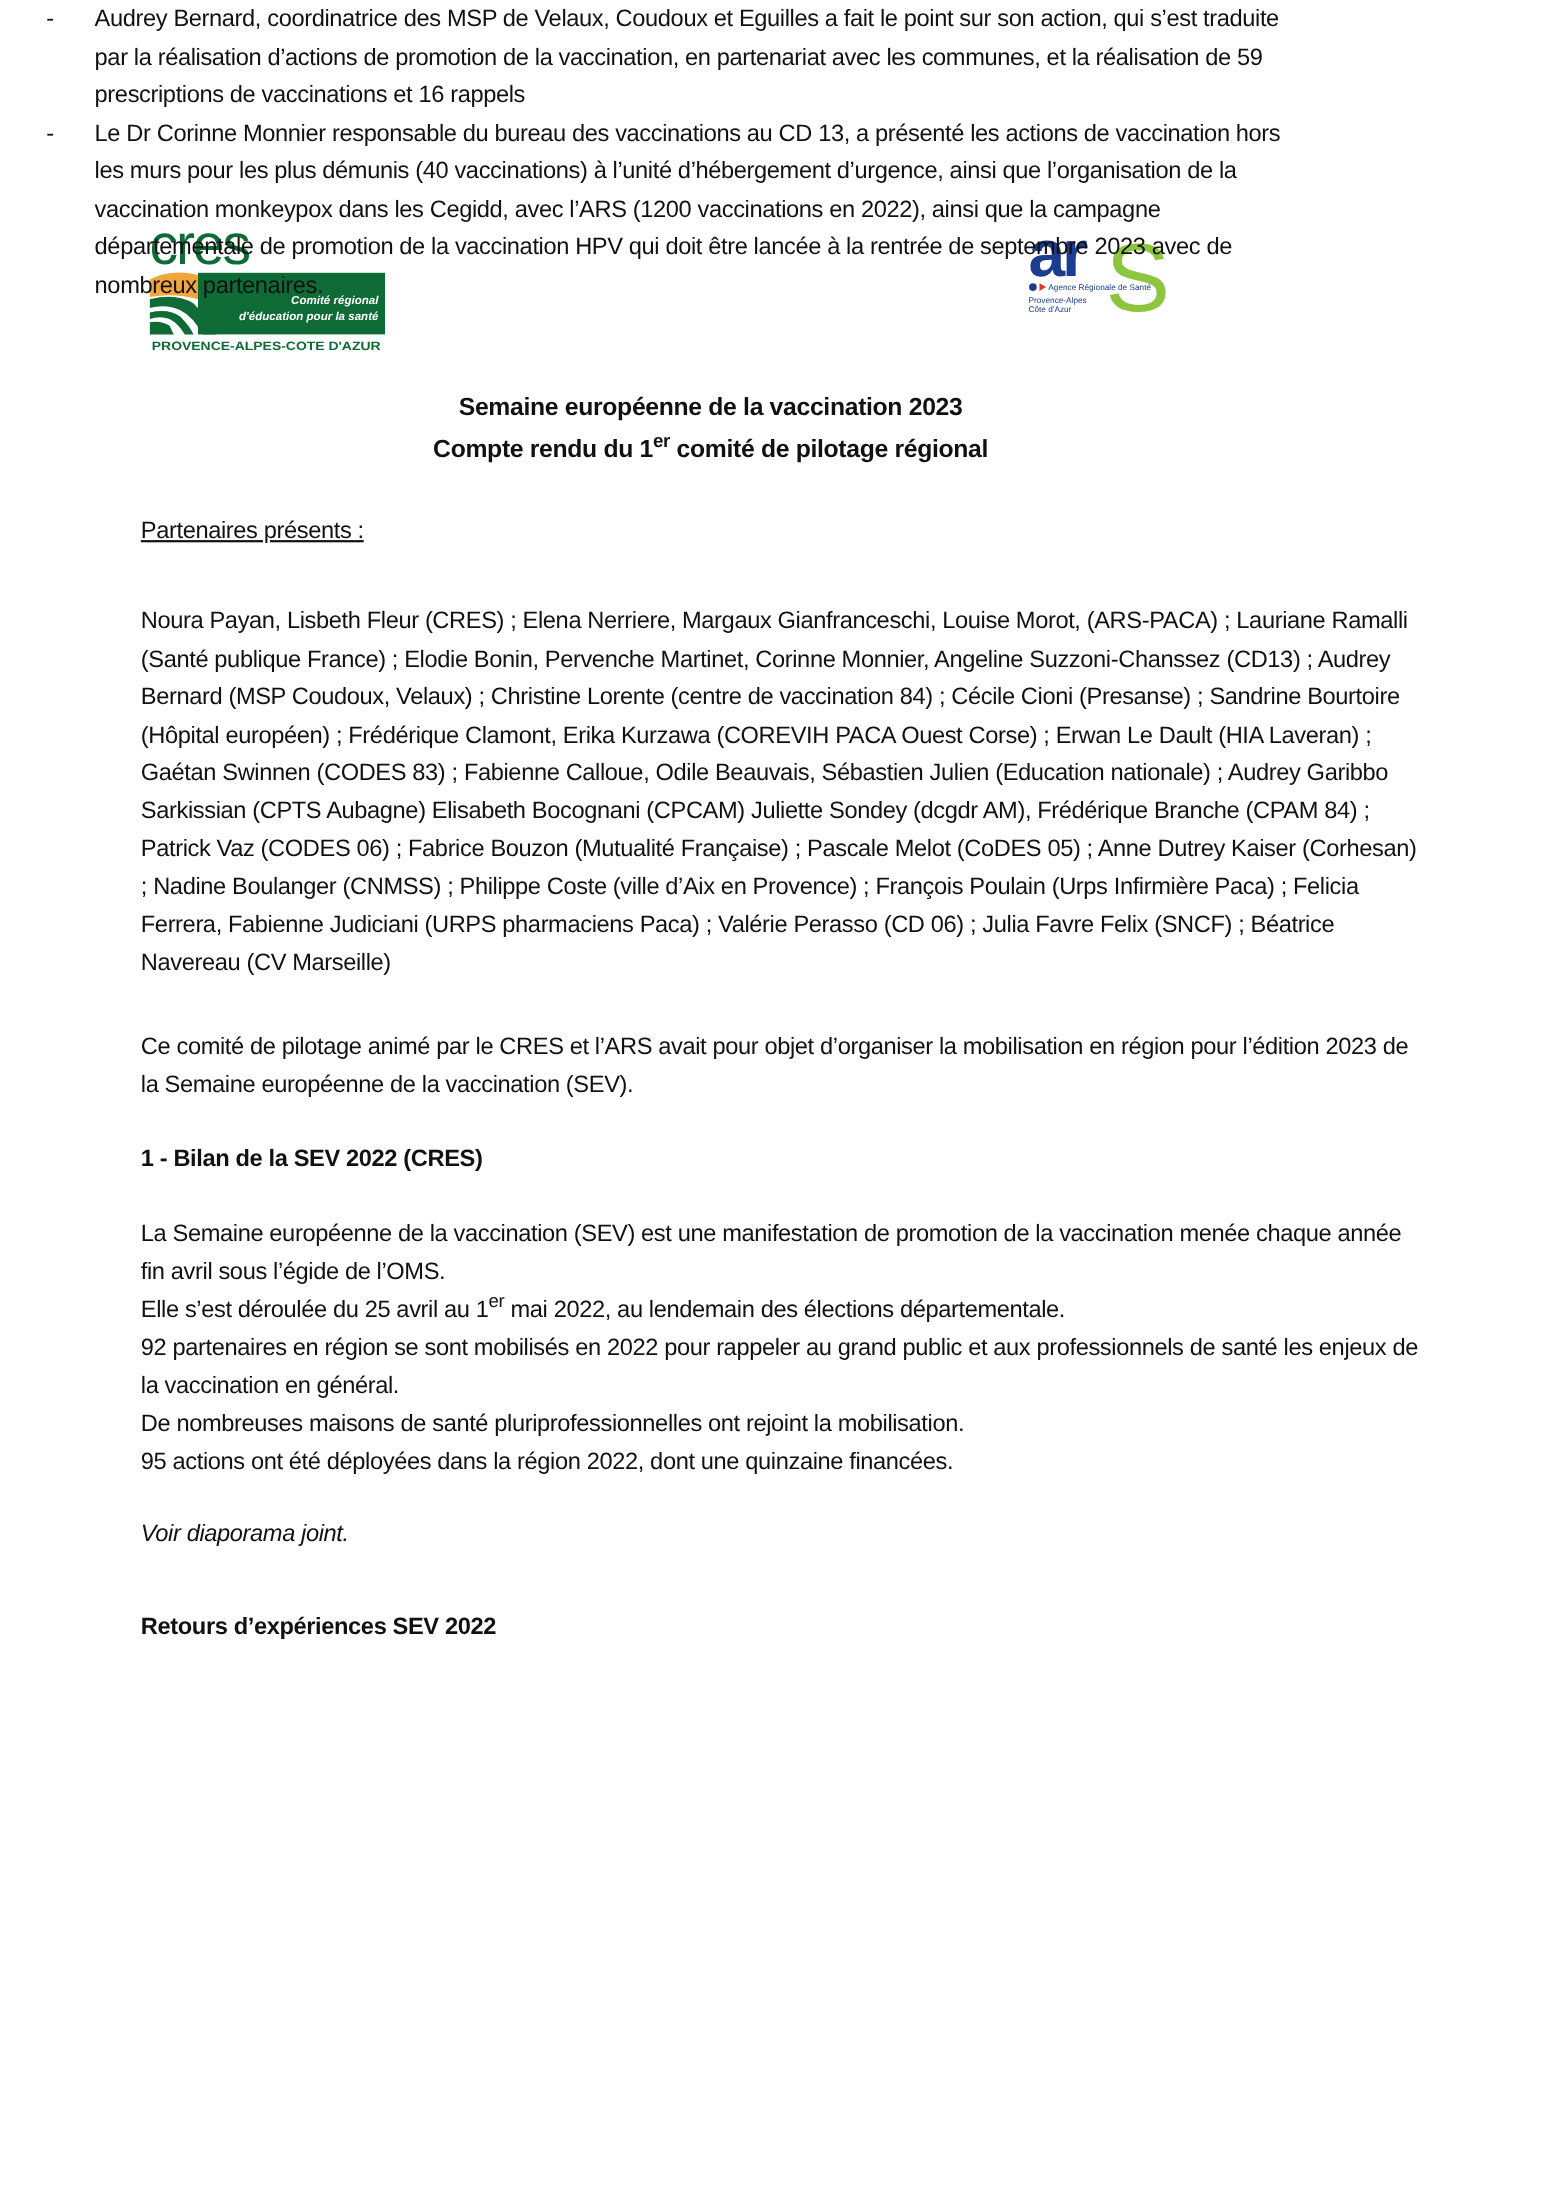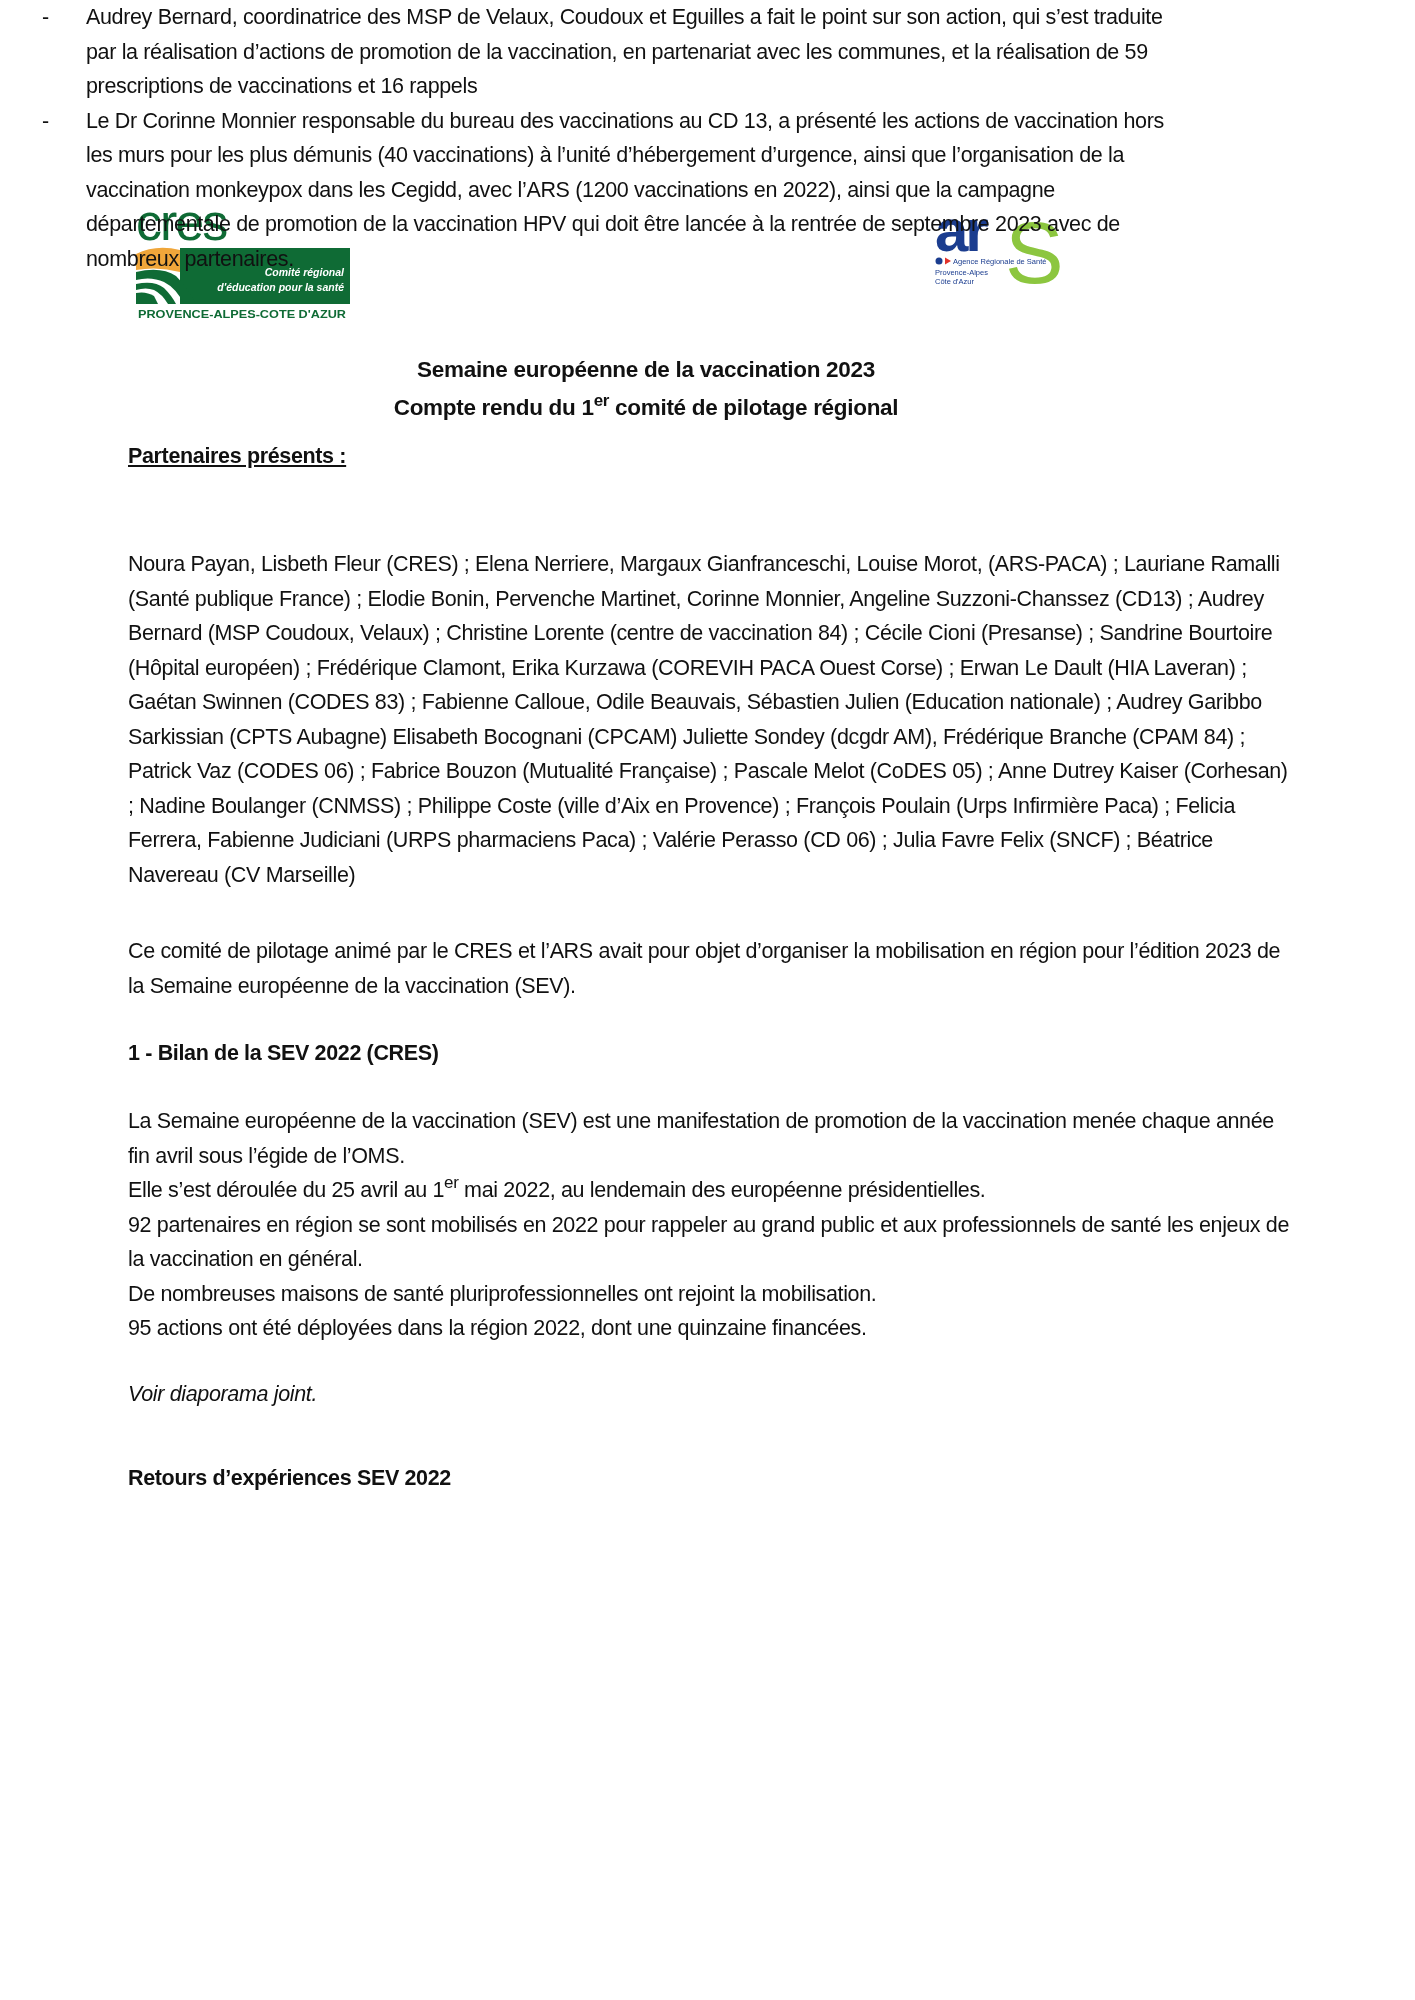--- a/index.html
+++ b/index.html
@@ -11,21 +11,21 @@
     .logo-cres { position: absolute; left: 136px; top: 196px; width: 214px; height: 124px; }
     .logo-ars { position: absolute; left: 935px; top: 205px; width: 150px; height: 90px; }
 
     .text { font-size: 21.5px; line-height: 34.5px; letter-spacing: -0.35px; }
     .title-block { position: absolute; left: 0; top: 351px; width: 1292px; text-align: center;
       font-weight: bold; font-size: 22.5px; line-height: 38px; letter-spacing: -0.3px; }
     .title-block div { white-space: nowrap; }
     sup { font-size: 17px; line-height: 0; vertical-align: 9px; }
 
     .block { position: absolute; left: 128px; width: 1170px; }
-    .partners-heading { top: 439px; font-weight: bold; text-decoration: underline; }
+    .partners-heading { top: 465px; font-weight: normal; text-decoration: underline; }
     .partners-list { top: 499px; margin-top: 48px; }
     .intro { top: 934px; }
     .section-heading { font-weight: bold; }
     .sec1 { top: 1036px; }
     .sec1-body { top: 1104px; }
     .sec1-body p { margin: 0; }
     .see-slides { top: 1377px; font-style: italic; }
     .feedback-heading { top: 1445px; margin-top: 16px; }
     .feedback-list { top: 1512px; left: 128px; width: 1170px; margin: 0; padding: 0; list-style: none; }
     .feedback-list li { position: relative; padding-left: 86px; margin: 0; }
@@ -64,21 +64,21 @@
   </div>
 
   <div class="block text partners-heading">Partenaires présents :</div>
   <div class="block text partners-list">Noura Payan, Lisbeth Fleur (CRES) ; Elena Nerriere, Margaux Gianfranceschi, Louise Morot, (ARS-PACA) ; Lauriane Ramalli (Santé publique France) ; Elodie Bonin, Pervenche Martinet, Corinne Monnier, Angeline Suzzoni-Chanssez (CD13) ; Audrey Bernard (MSP Coudoux, Velaux) ; Christine Lorente (centre de vaccination 84) ; Cécile Cioni (Presanse) ; Sandrine Bourtoire (Hôpital européen) ; Frédérique Clamont, Erika Kurzawa (COREVIH PACA Ouest Corse) ; Erwan Le Dault (HIA Laveran) ; Gaétan Swinnen (CODES 83) ; Fabienne Calloue, Odile Beauvais, Sébastien Julien (Education nationale) ; Audrey Garibbo Sarkissian (CPTS Aubagne) Elisabeth Bocognani (CPCAM) Juliette Sondey (dcgdr AM), Frédérique Branche (CPAM 84) ; Patrick Vaz (CODES 06) ; Fabrice Bouzon (Mutualité Française) ; Pascale Melot (CoDES 05) ; Anne Dutrey Kaiser (Corhesan) ; Nadine Boulanger (CNMSS) ; Philippe Coste (ville d’Aix en Provence) ; François Poulain (Urps Infirmière Paca) ; Felicia Ferrera, Fabienne Judiciani (URPS pharmaciens Paca) ; Valérie Perasso (CD 06) ; Julia Favre Felix (SNCF) ; Béatrice Navereau (CV Marseille)</div>
 
   <div class="block text intro">Ce comité de pilotage animé par le CRES et l’ARS avait pour objet d’organiser la mobilisation en région pour l’édition 2023 de la Semaine européenne de la vaccination (SEV).</div>
 
   <div class="block text section-heading sec1">1 - Bilan de la SEV 2022 (CRES)</div>
   <div class="block text sec1-body">
     <p>La Semaine européenne de la vaccination (SEV) est une manifestation de promotion de la vaccination menée chaque année fin avril sous l’égide de l’OMS.</p>
-    <p><span>Elle s’est déroulée du 25 avril au 1</span><sup>er</sup><span> mai 2022, au lendemain des européenne présidentielles.</span></p>
+    <p><span>Elle s’est déroulée du 25 avril au 1</span><sup>er</sup><span> mai 2022, au lendemain des élections départementale.</span></p>
     <p>92 partenaires en région se sont mobilisés en 2022 pour rappeler au grand public et aux professionnels de santé les enjeux de la vaccination en général.</p>
     <p>De nombreuses maisons de santé pluriprofessionnelles ont rejoint la mobilisation.</p>
     <p>95 actions ont été déployées dans la région 2022, dont une quinzaine financées.</p>
   </div>
   <div class="block text see-slides">Voir diaporama joint.</div>
 
   <div class="block text section-heading feedback-heading">Retours d’expériences SEV 2022</div>
   <ul class="feedback-list text">
     <li><span class="dash">-</span><span>Audrey Bernard, coordinatrice des MSP de Velaux, Coudoux et Eguilles a fait le point sur son action, qui s’est traduite par la réalisation d’actions de promotion de la vaccination, en partenariat avec les communes, et la réalisation de 59 prescriptions de vaccinations et 16 rappels</span></li>
     <li><span class="dash">-</span><span>Le Dr Corinne Monnier responsable du bureau des vaccinations au CD 13, a présenté les actions de vaccination hors les murs pour les plus démunis (40 vaccinations) à l’unité d’hébergement d’urgence, ainsi que l’organisation de la vaccination monkeypox dans les Cegidd, avec l’ARS (1200 vaccinations en 2022), ainsi que la campagne départementale de promotion de la vaccination HPV qui doit être lancée à la rentrée de septembre 2023 avec de nombreux partenaires.</span></li>

